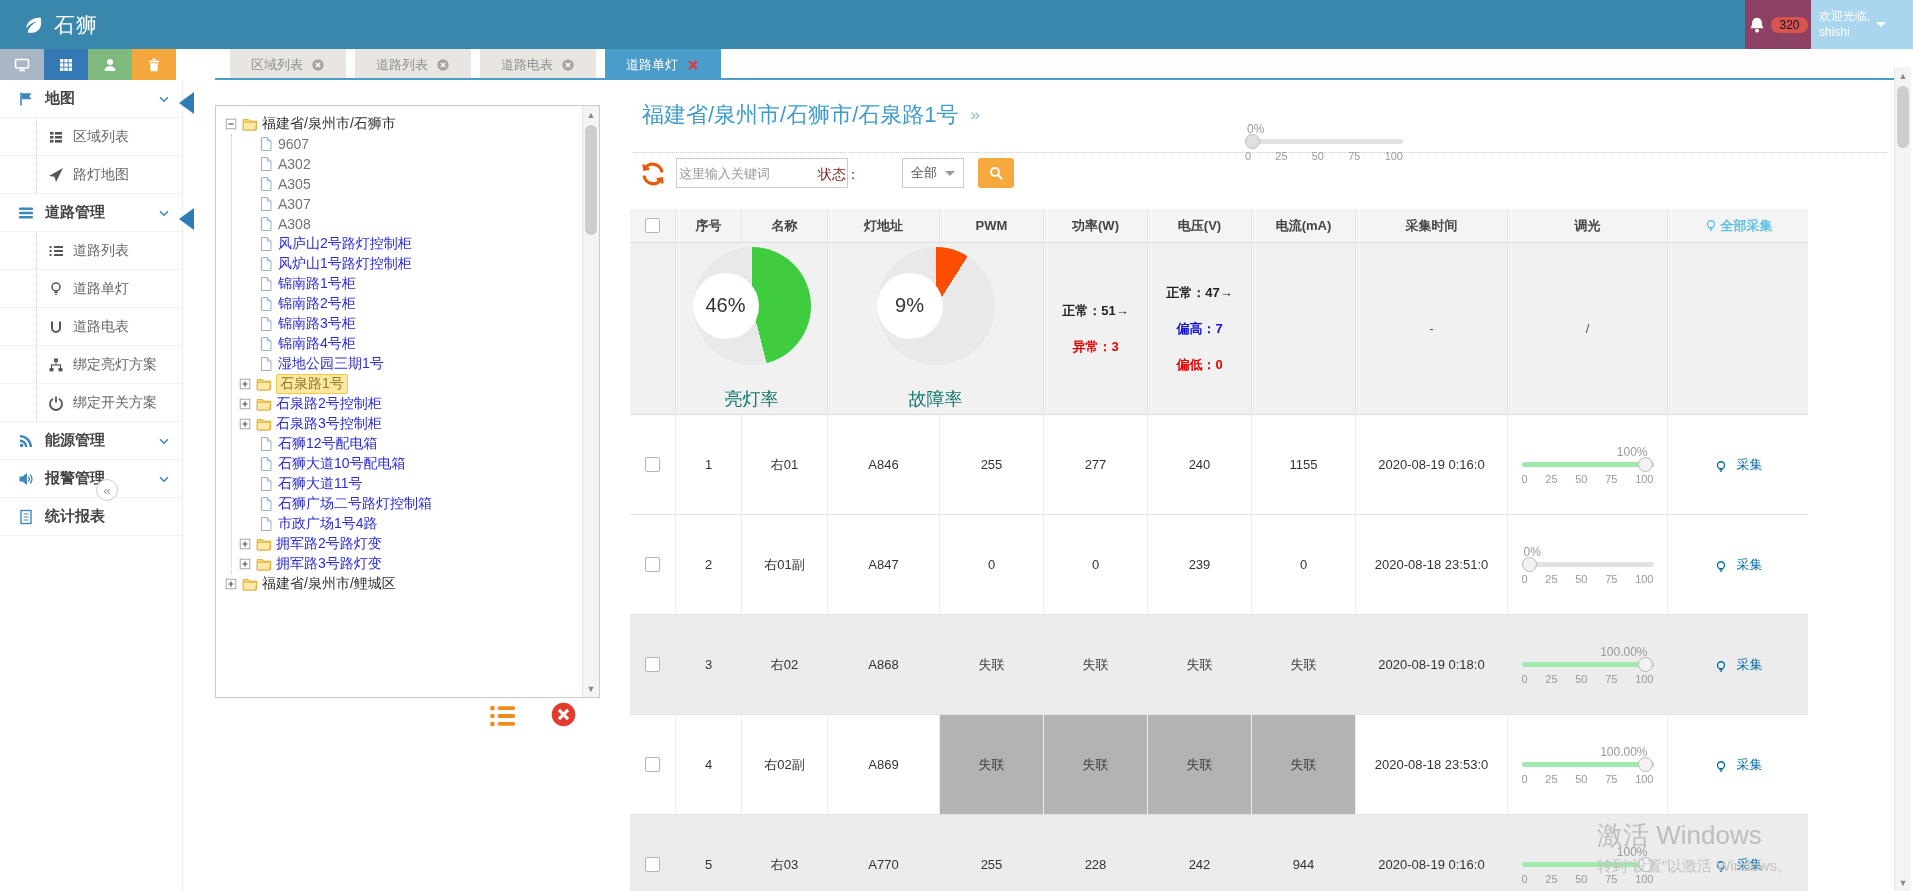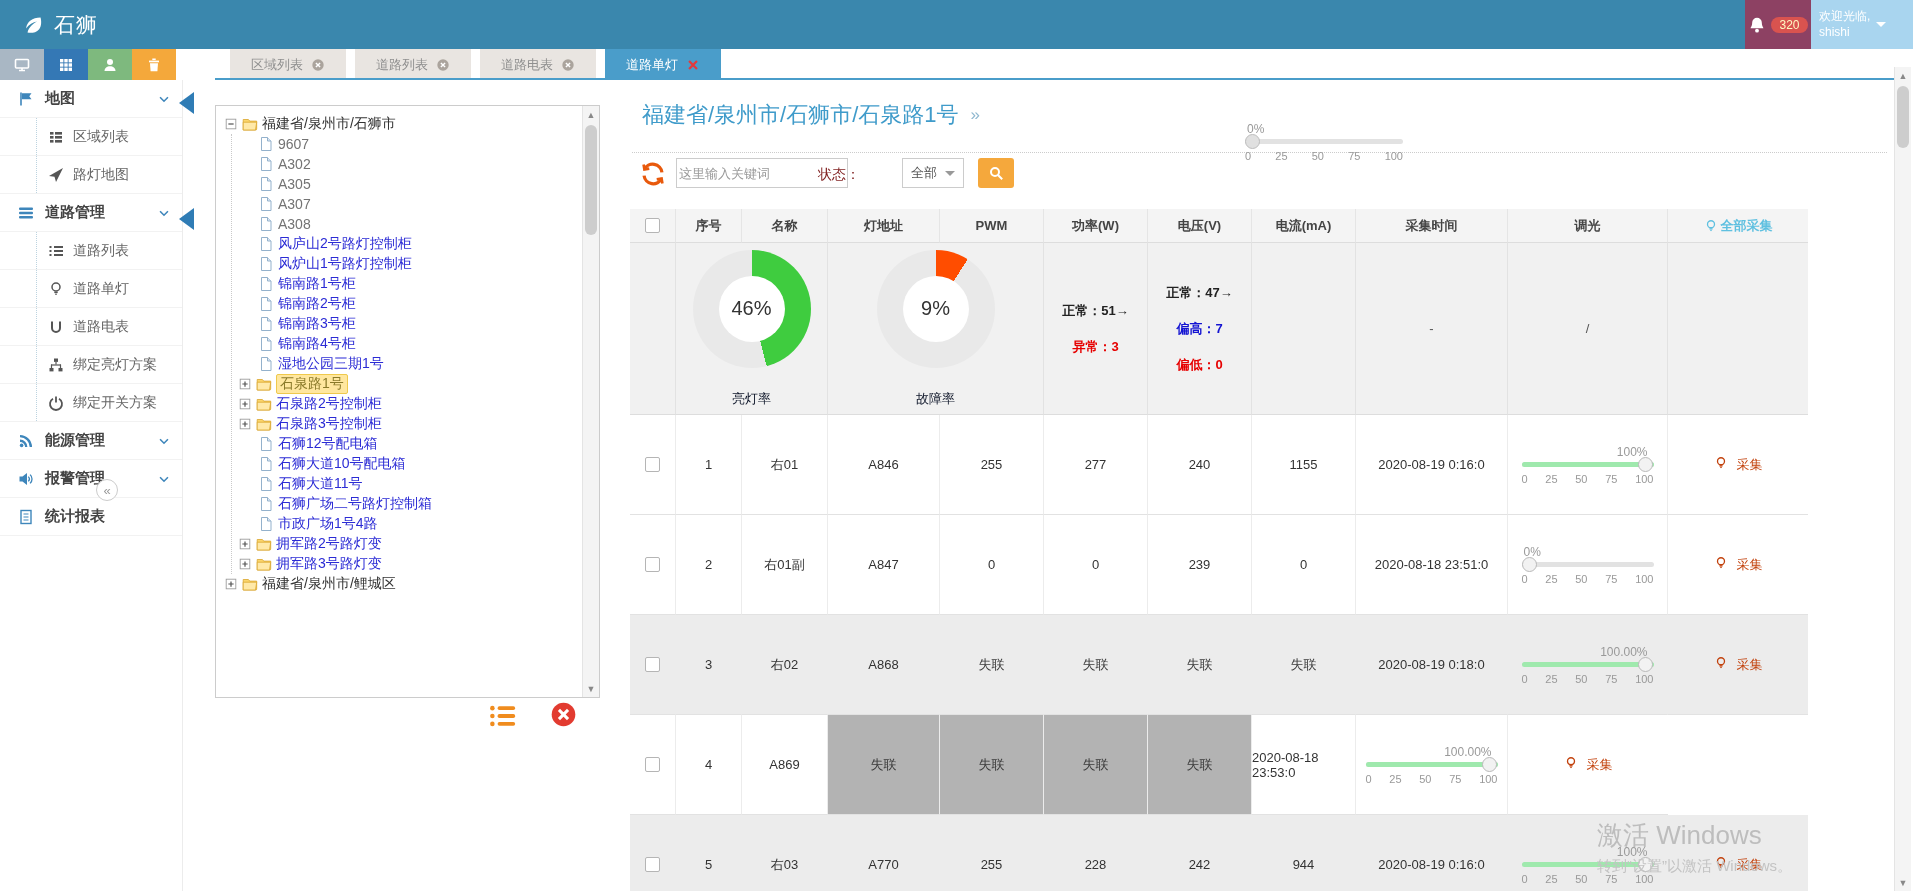--- a/index.html
+++ b/index.html
@@ -7,21 +7,21 @@
 body{position:relative;font-family:"Liberation Sans","DejaVu Sans",sans-serif;background:#fff;color:#333}
 .icon{display:inline-flex;align-items:center;justify-content:center}
 .icon svg{width:100%;height:100%}
 .i14{width:14px;height:14px}.i16{width:16px;height:16px}.i18{width:18px;height:18px}.i22{width:22px;height:22px}
 
 
 .topbar{position:absolute;top:0;left:0;width:100%;height:49px;background:#3a87ad;display:flex;align-items:center;justify-content:space-between}
 .brand{display:flex;align-items:center;gap:10px;padding-left:22px;color:#fff;font-size:21px;letter-spacing:1px}
 .top-right{display:flex;height:100%}
 .notif{width:66px;height:100%;background:#8d4163;display:flex;align-items:center;justify-content:center;gap:5px;color:#fff;cursor:pointer}
-.badge{background:#d9534f;border-radius:10px;padding:1px 8px;font-size:12px;color:#fef9c3}
+.badge{background:#d9534f;border-radius:10px;padding:1px 8px;font-size:12px;color:#0f172a}
 .userbox{width:102px;height:100%;background:#a9d5ef;color:#fff;font-size:12px;display:flex;align-items:center;gap:6px;padding:0 8px;cursor:pointer;line-height:1.3}
 .caret{width:0;height:0;border:5px solid transparent;border-top-color:#fff;margin-top:5px}
 
 
 .quick{position:absolute;top:49px;left:0;display:flex}
 .qbtn{width:44px;height:31px;display:flex;align-items:center;justify-content:center;color:#fff;cursor:pointer}
 .qbtn:nth-child(1){background:#a9b7c4}.qbtn:nth-child(2){background:#3478b5}
 .qbtn:nth-child(3){background:#7eb97e}.qbtn:nth-child(4){background:#f4a83b}
 .tabs{position:absolute;top:49px;left:230px;display:flex}
 .tab{width:116px;height:31px;margin-right:9px;background:#e9e5e1;color:#8f8f8f;font-size:13px;display:flex;align-items:center;justify-content:center;gap:8px;cursor:pointer}
@@ -78,31 +78,31 @@
 .ms-ticks{display:flex;justify-content:space-between;font-size:11px;color:#999;margin-top:6px}
 
 
 .table{position:absolute;left:630px;top:209px;width:1178px}
 .grid{display:grid;grid-template-columns:46px 66px 86px 112px 104px 104px 104px 104px 152px 160px 140px}
 .th{height:34px;background:#f4f4f4;font-weight:bold;font-size:13px;color:#444;display:flex;align-items:center;justify-content:center;border-bottom:1px solid #ddd;border-right:1px solid #e5e5e5}
 .th:last-child{border-right:none}
 .collect-all{color:#5fc0e0;display:flex;align-items:center;gap:3px;cursor:pointer}
 .sc{background:#f1f1f1;border-right:1px solid #e2e2e2;border-bottom:1px solid #ddd;height:172px;display:flex;flex-direction:column;align-items:center;justify-content:center;font-size:13px;color:#555}
 .sc:last-child{border-right:none}
-.donut{width:118px;height:118px;border-radius:50%;display:flex;align-items:center;justify-content:center}
+.donut{width:118px;height:118px;border-radius:50%;display:flex;align-items:center;justify-content:flex-start}
 .hole{width:66px;height:66px;border-radius:50%;background:#fff;display:flex;align-items:center;justify-content:center;font-size:20px;color:#333}
-.donut-label{margin-top:22px;font-size:13px;color:#0f172a}
+.donut-label{margin-top:22px;font-size:18px;color:#0f766e}
 .stat{font-weight:bold;font-size:13px;margin:9px 0}
 .stat.k{color:#222}.stat.r{color:#e60000}.stat.b{color:#1414d2}
 .dc{height:100px;border-right:1px solid #ececec;border-bottom:1px solid #e2e2e2;display:flex;align-items:center;justify-content:center;font-size:13px;color:#333;background:#fff}
 .dc:last-child{border-right:none}
 .row.shaded .dc{background:#ececec}
 .dc.offline{background:#b3b3b3;color:#3a3a3a}
 .cb{width:15px;height:15px;border:1px solid #b5b5b5;border-radius:2px;background:#fff;cursor:pointer}
-.collect-link{color:#c2410c;display:flex;align-items:flex-start;gap:9px;cursor:pointer}
+.collect-link{color:#0369a1;display:flex;align-items:flex-end;gap:9px;cursor:pointer}
 .dim-wrap{width:132px}
 
 
 .main-sb{position:absolute;right:2px;top:67px;bottom:0;width:17px;background:#f4f4f4;border-left:1px solid #e4e4e4}
 
 
 .watermark{position:absolute;left:1597px;top:818px;pointer-events:none;z-index:6}
 .wm1{font-size:26px;color:#bdbdbd}
 .wm2{font-size:15px;color:#c3c3c3;margin-top:4px}
 </style>
@@ -884,20 +884,21 @@
             </span>
             <span>采集</span>
           </span>
         </div>
       </div>
       <div class="grid row">
         <div class="dc">
           <div class="cb"></div>
         </div>
         <div class="dc">4</div>
+        <div class="dc">右02副</div>
         <div class="dc">A869</div>
         <div class="dc offline">失联</div>
         <div class="dc offline">失联</div>
         <div class="dc offline">失联</div>
         <div class="dc offline">失联</div>
         <div class="dc">2020-08-18 23:53:0</div>
         <div class="dc">
           <div class="dim-wrap" style="width: 132px;">
             <div class="ms-label" style="text-align: right; padding-right: 6px;">100.00%</div>
             <div class="ms-track">

